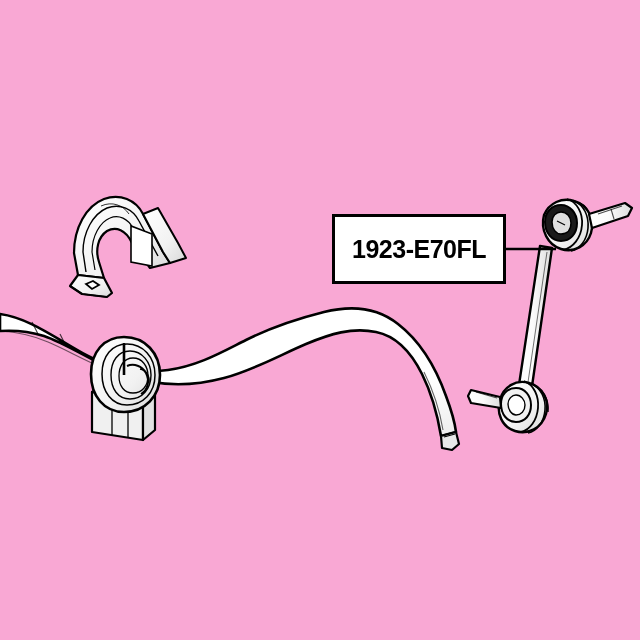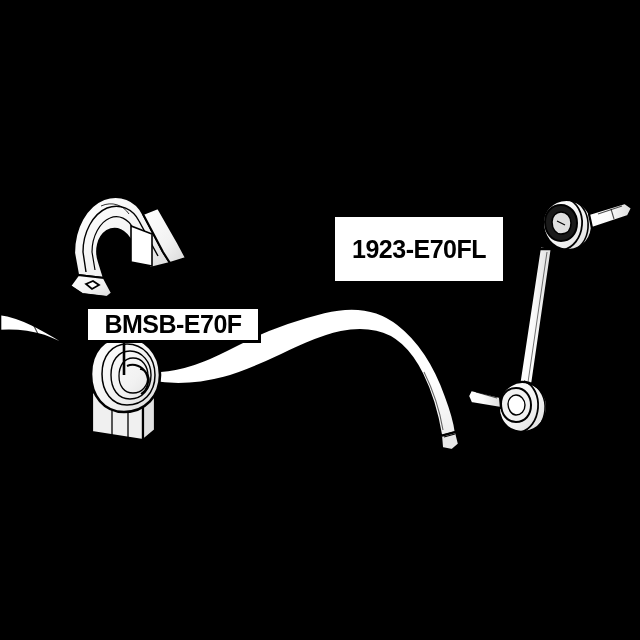--- a/index.html
+++ b/index.html
@@ -8,21 +8,21 @@
     padding: 0;
     background: #ffffff;
   }
   body {
     font-family: "Liberation Sans", sans-serif;
   }
   #canvas {
     position: relative;
     width: 640px;
     height: 640px;
-    background: #000000;
+    background: #f9a8d4;
     overflow: hidden;
   }
   #diagram {
     position: absolute;
     left: 0;
     top: 0;
     width: 640px;
     height: 640px;
   }
   .callout {
@@ -241,17 +241,14 @@
       <path d="M 506,249 L 556,249" fill="none" stroke="#000000" stroke-width="2.6"></path>
 
       <path d="M 124,343 L 124,375" fill="none" stroke="#000000" stroke-width="2.6"></path>
     </g>
   </svg>
 
   <div class="callout" id="callout-link">
     <div class="label-line">1923-E70FL</div>
   </div>
 
-  <div class="callout" id="callout-bushing">
-    <div class="label-line">BMSB-E70F</div>
-  </div>
 
 </div>
 
 </body></html>

